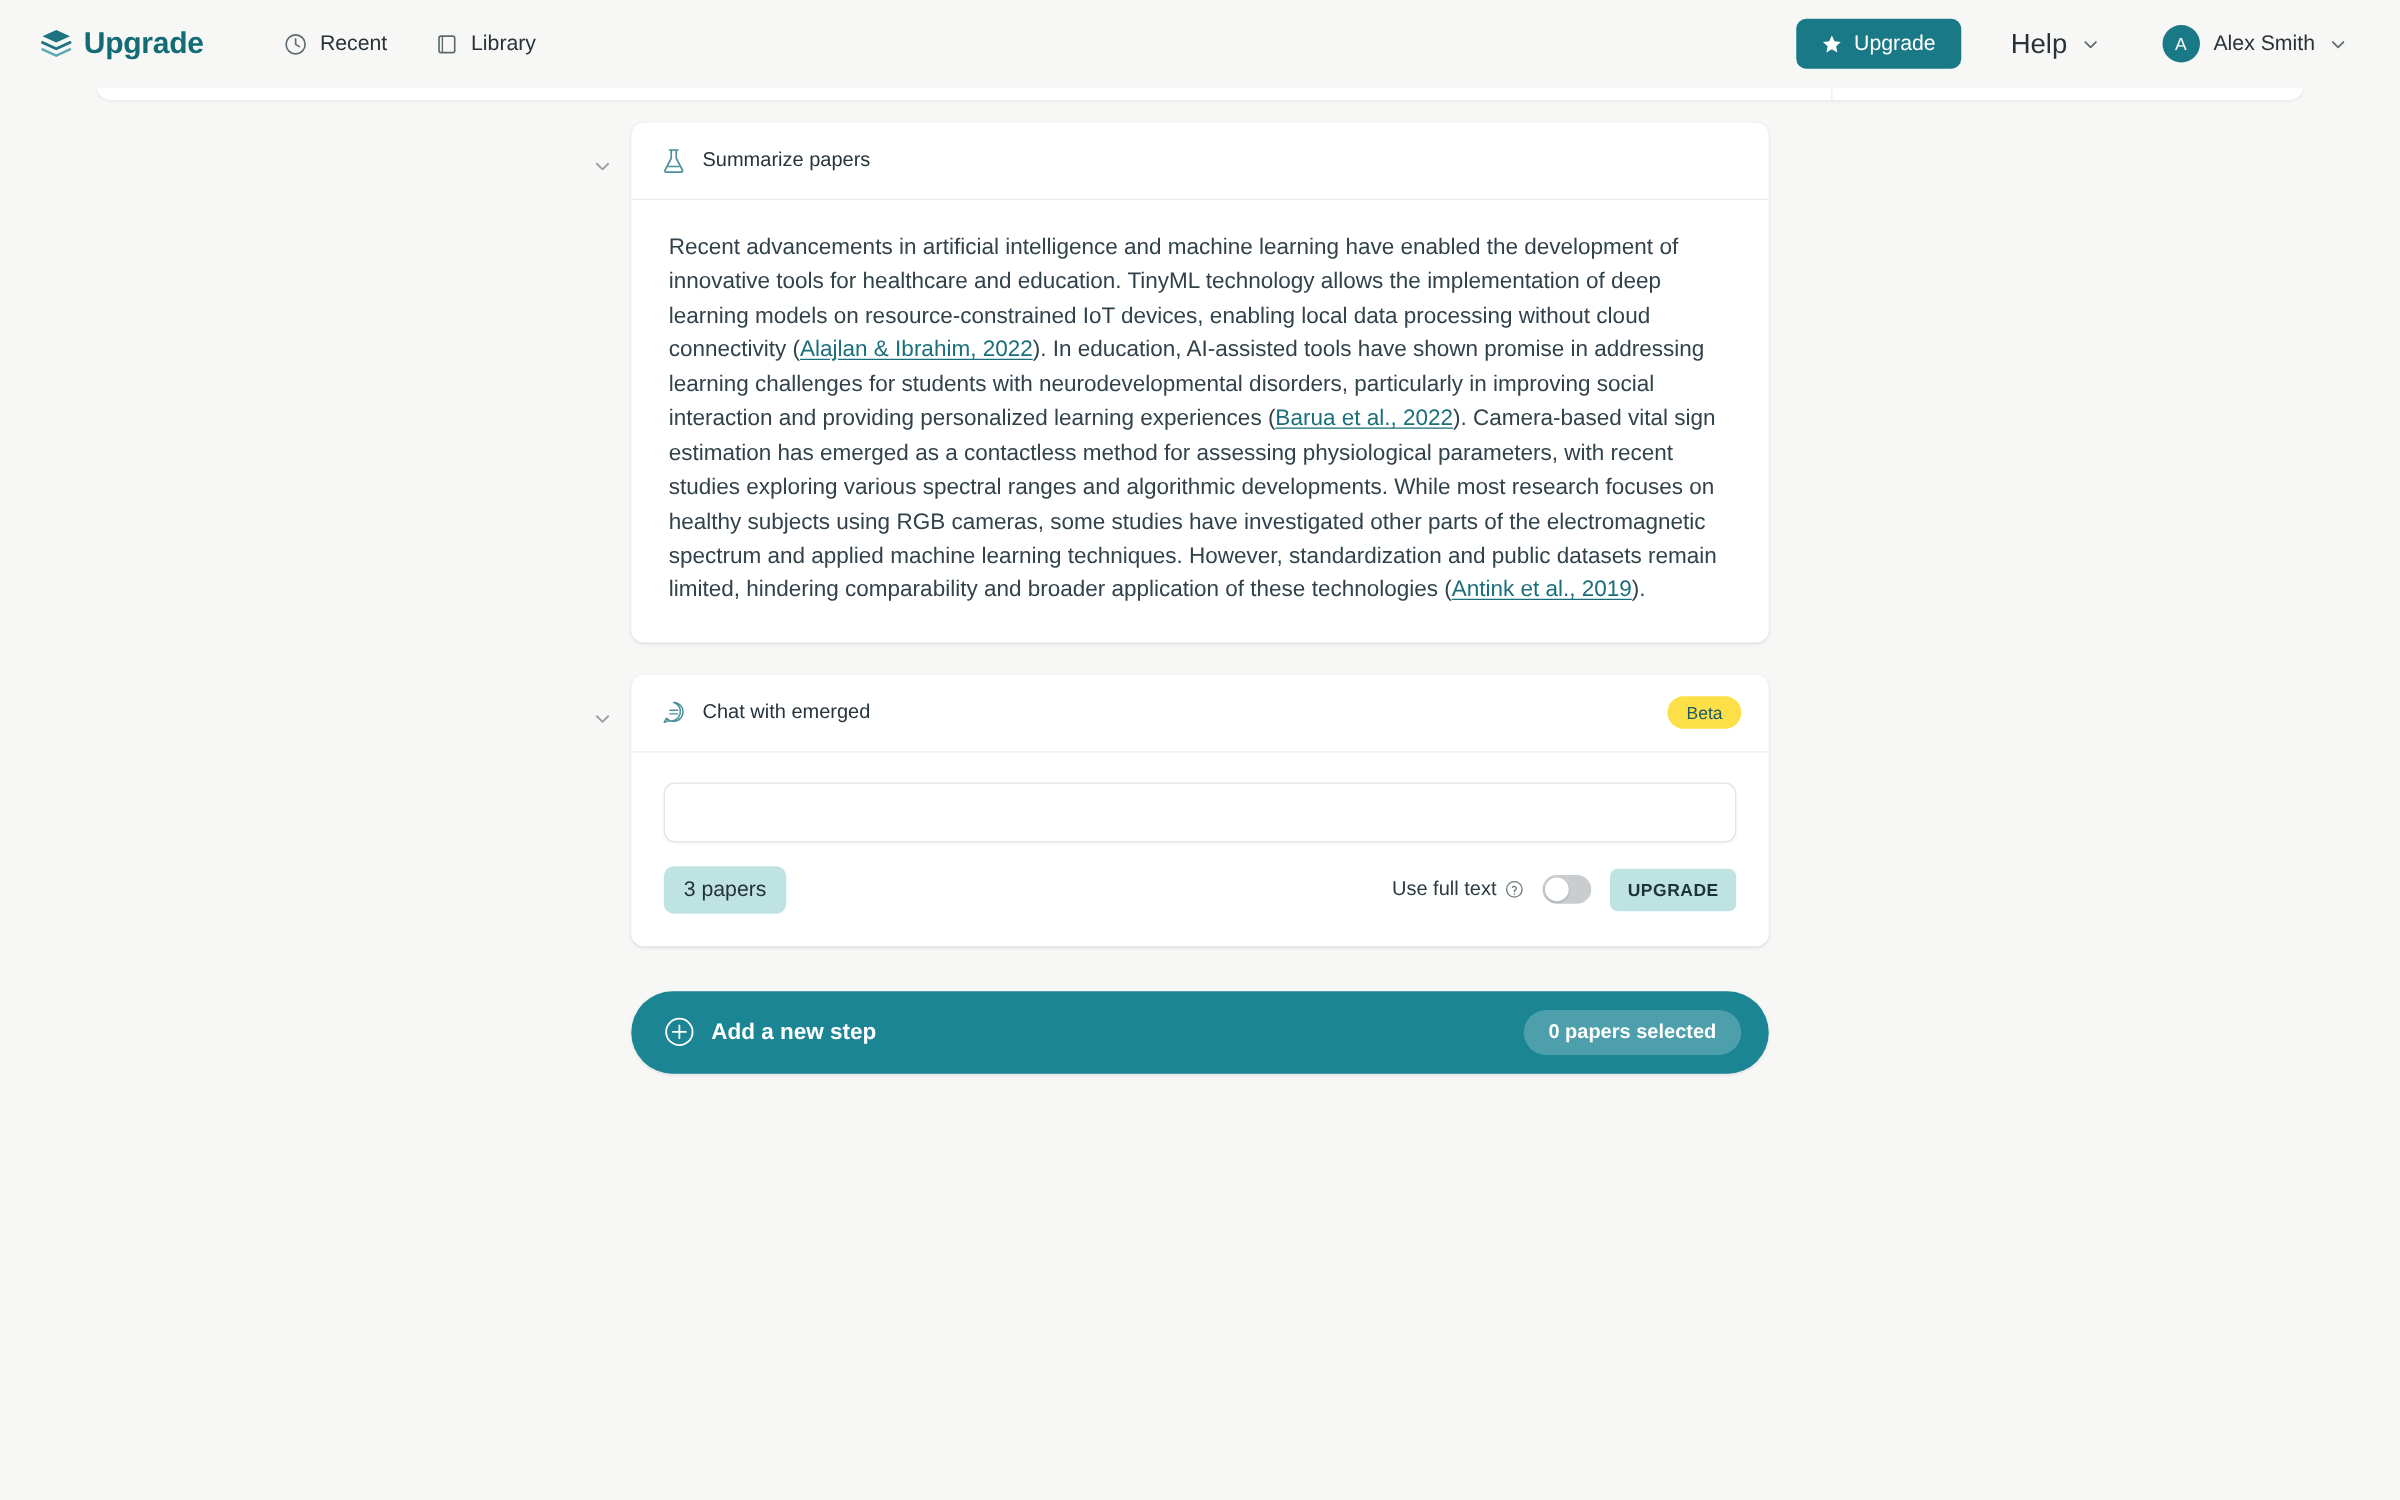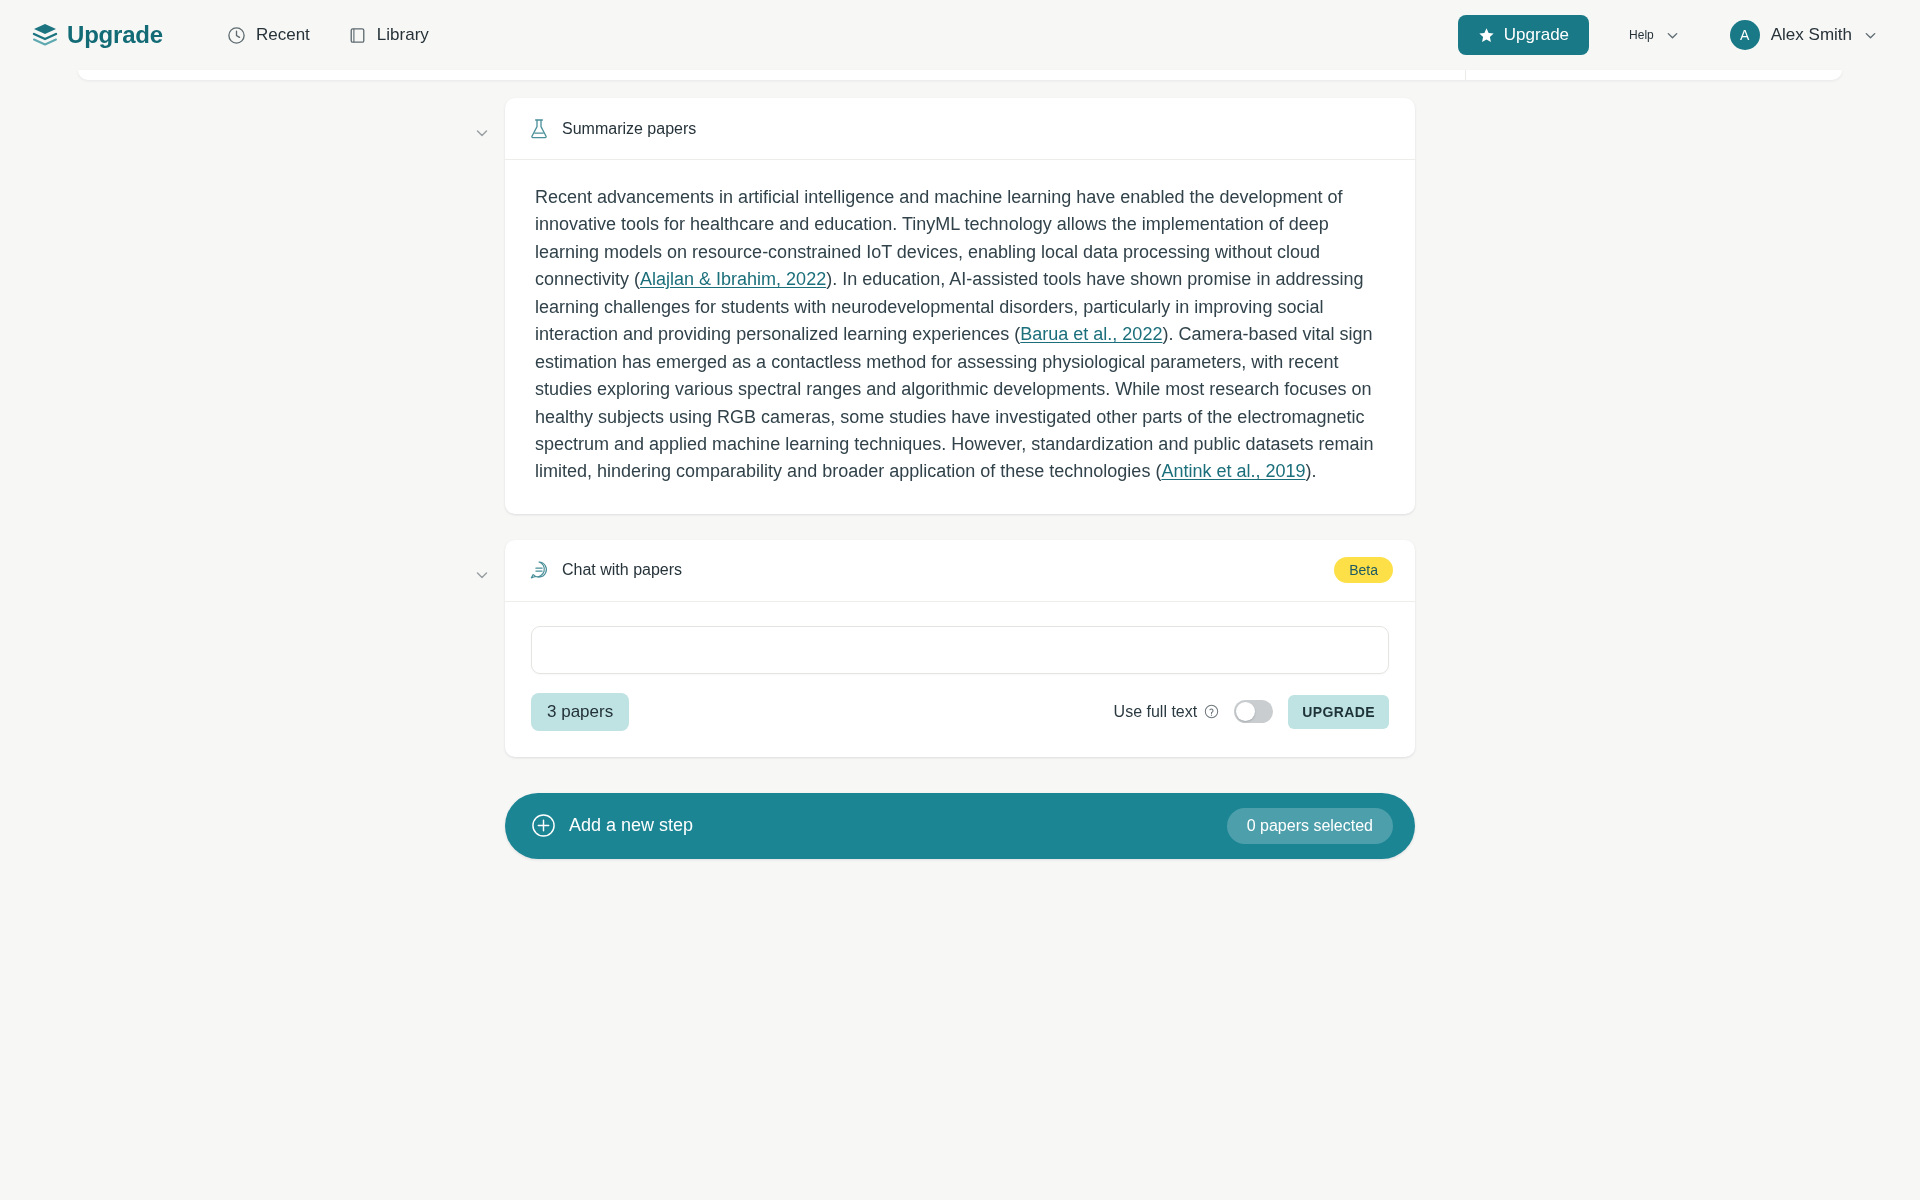--- a/index.html
+++ b/index.html
@@ -65,21 +65,21 @@
     padding: 0 20px;
     font-size: 17px;
     font-family: "Liberation Sans", sans-serif;
     cursor: pointer;
   }
   .star-icon { width: 17px; height: 17px; display: block; }
   .help-btn {
     display: flex;
     align-items: center;
     gap: 11px;
-    font-size: 12px;
+    font-size: 22px;
     color: #273339;
     cursor: pointer;
     padding: 8px 14px;
     margin-left: 18px;
   }
   .chev { width: 15px; height: 15px; display: block; color: #5e6b70; }
   .user-btn {
     display: flex;
     align-items: center;
     gap: 11px;
@@ -266,20 +266,21 @@
   .addstep-bar {
     margin-top: 36px;
     height: 66px;
     background: #1b8594;
     border-radius: 33px;
     display: flex;
     align-items: center;
     padding: 0 22px 0 26px;
     cursor: pointer;
     box-shadow: 0 1px 3px rgba(16,24,40,0.10);
+    font-weight: bold;
   }
   .plus-icon { width: 25px; height: 25px; display: block; color: #ffffff; flex: none; }
   .addstep-label {
     color: #ffffff;
     font-size: 18px;
     margin-left: 13px;
   }
   .selected-chip {
     margin-left: auto;
     background: rgba(255,255,255,0.22);
@@ -387,21 +388,21 @@
         </svg>
       </div>
 
       <div class="card">
         <div class="card-head">
           <svg class="card-head-icon" viewBox="0 0 22 22">
             <path d="M11 2.2 A8.3 8.3 0 1 1 4.6 16 L2.6 19.6 L6.6 18.2 A8.3 8.3 0 0 0 11 2.2 Z" fill="none" stroke="currentColor" stroke-width="1.3" stroke-linejoin="round"></path>
             <path d="M7.6 9 H14.4" fill="none" stroke="currentColor" stroke-width="1.3" stroke-linecap="round"></path>
             <path d="M7.6 12.2 H14.4" fill="none" stroke="currentColor" stroke-width="1.3" stroke-linecap="round"></path>
           </svg>
-          <span class="card-title">Chat with papers</span>
+          <span class="card-title">Chat with emerged</span>
           <span class="beta-badge">Beta</span>
         </div>
 
         <div class="chat-body">
           <input class="chat-input" type="text" value="" placeholder="" style="">
 
           <div class="chat-controls">
             <span class="papers-chip">3 papers</span>
 
             <div class="chat-right">

